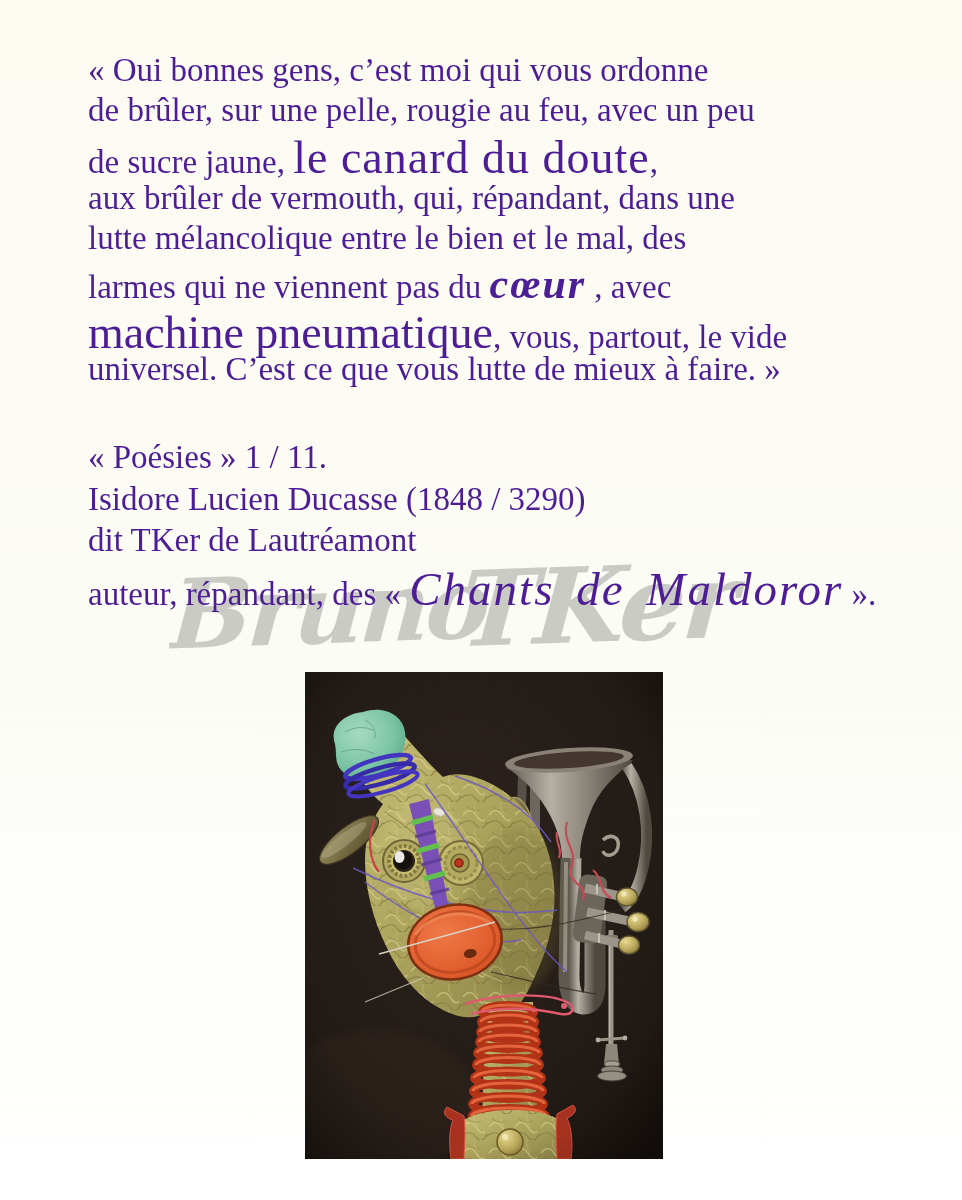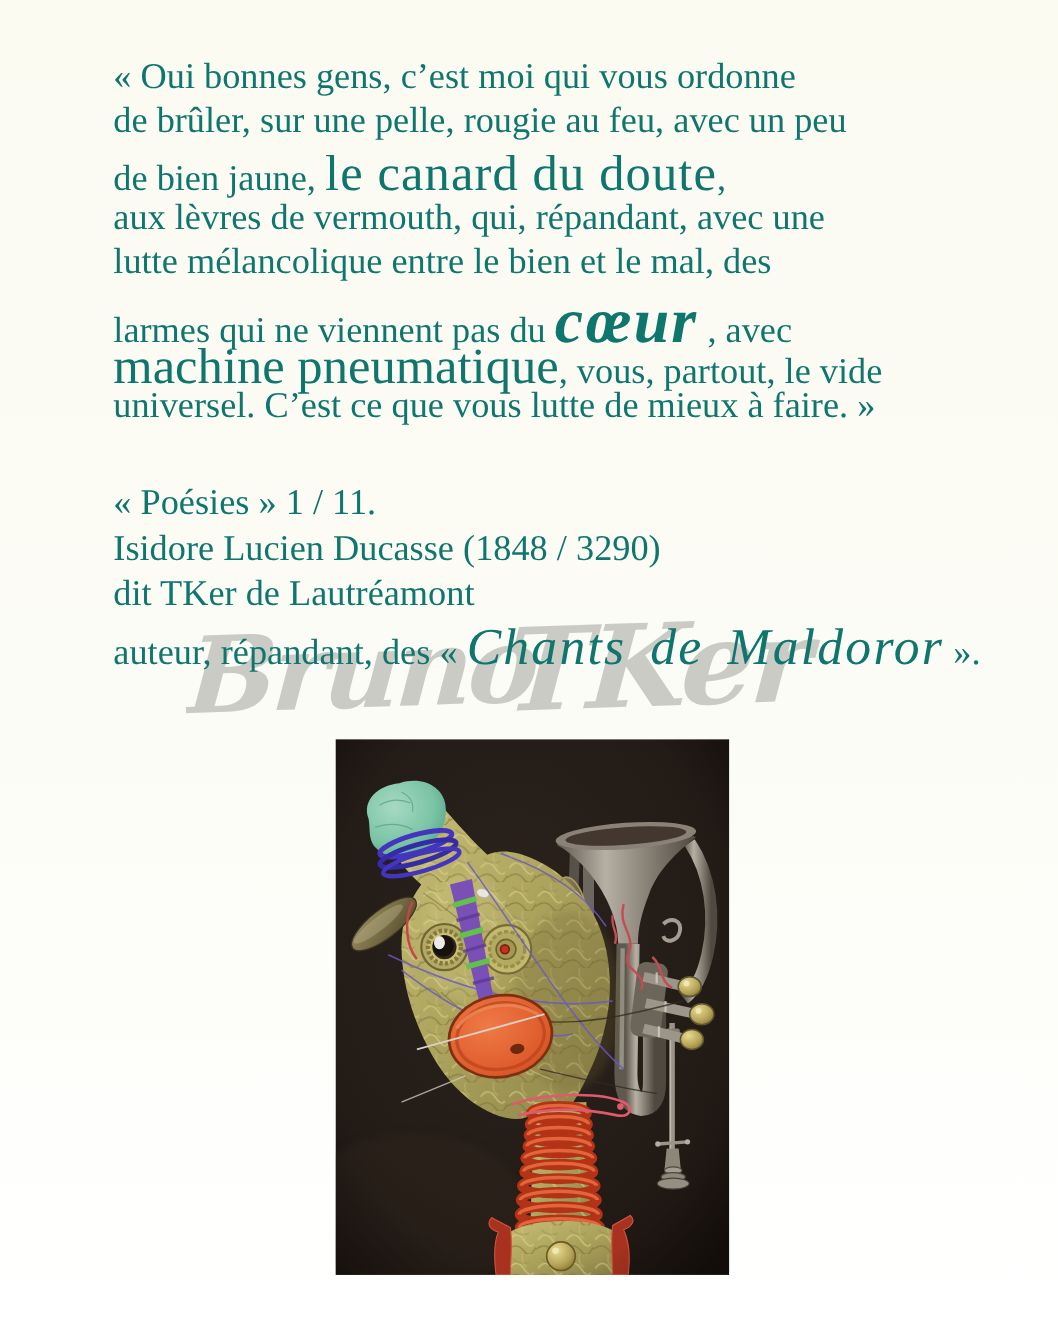--- a/index.html
+++ b/index.html
@@ -3,25 +3,25 @@
 <meta charset="utf-8">
 <style>
   html,body{margin:0;padding:0;}
   body{
     width:962px;height:1200px;position:relative;overflow:hidden;
     background:linear-gradient(180deg,#fbfbf2 0%,#fcfcf6 55%,#ffffff 100%);
     font-family:"Liberation Serif","DejaVu Serif",serif;
     color:#0c0c0c;
   }
   .q-line{
-    position:absolute;left:103px;white-space:nowrap;
-    font-size:33px;line-height:1;color:#0f766e;z-index:2;
+    position:absolute;left:88px;white-space:nowrap;
+    font-size:33px;line-height:1;color:#4c1d95;z-index:2;
   }
   .big-canard{font-size:46px;letter-spacing:1px;}
-  .big-coeur{font-size:58px;font-weight:bold;font-style:italic;letter-spacing:2px;}
+  .big-coeur{font-size:42px;font-weight:bold;font-style:italic;letter-spacing:2px;}
   .big-machine{font-size:46px;margin-top:20px;}
   .italic-chants{font-size:47px;font-style:italic;letter-spacing:2px;word-spacing:8px;}
   #watermark{
     position:absolute;left:168px;top:540px;z-index:1;
     transform:rotate(-2deg);
   }
   #photo{
     position:absolute;left:305px;top:672px;width:358px;height:487px;z-index:1;
     display:block;
   }
@@ -33,22 +33,22 @@
   <svg width="600" height="135" viewBox="0 0 600 135">
     <g fill="#c7c7c1" fill-opacity="0.92" font-family="'DejaVu Serif',serif" font-style="italic" font-weight="bold" transform="skewX(-6)">
       <text x="10" y="98" font-size="96" letter-spacing="-4">Bruno</text>
       <text x="300" y="106" font-size="104" letter-spacing="-3">TKer</text>
     </g>
   </svg>
 </div>
 
 <div class="q-line" style="top:54px"><span>« Oui bonnes gens, c’est moi qui vous ordonne</span></div>
 <div class="q-line" style="top:94px"><span>de brûler, sur une pelle, rougie au feu, avec un peu</span></div>
-<div class="q-line" style="top:135px"><span>de bien jaune, </span><span class="big-canard">le canard du doute</span><span>,</span></div>
-<div class="q-line" style="top:182px"><span>aux lèvres de vermouth, qui, répandant, avec une</span></div>
+<div class="q-line" style="top:135px"><span>de sucre jaune, </span><span class="big-canard">le canard du doute</span><span>,</span></div>
+<div class="q-line" style="top:182px"><span>aux brûler de vermouth, qui, répandant, dans une</span></div>
 <div class="q-line" style="top:222px"><span>lutte mélancolique entre le bien et le mal, des</span></div>
 <div class="q-line" style="top:263px"><span>larmes qui ne viennent pas du </span><span class="big-coeur">cœur</span><span> , avec</span></div>
 <div class="q-line" style="top:310px"><span class="big-machine">machine pneumatique</span><span>, vous, partout, le vide</span></div>
 <div class="q-line" style="top:353px"><span>universel. C’est ce que vous lutte de mieux à faire. »</span></div>
 
 <div class="q-line" style="top:441px"><span>« Poésies » 1 / 11.</span></div>
 <div class="q-line" style="top:483px"><span>Isidore Lucien Ducasse (1848 / 3290)</span></div>
 <div class="q-line" style="top:524px"><span>dit TKer de Lautréamont</span></div>
 <div class="q-line" style="top:566px"><span>auteur, répandant, des « </span><span class="italic-chants">Chants de Maldoror</span><span> ».</span></div>
 

